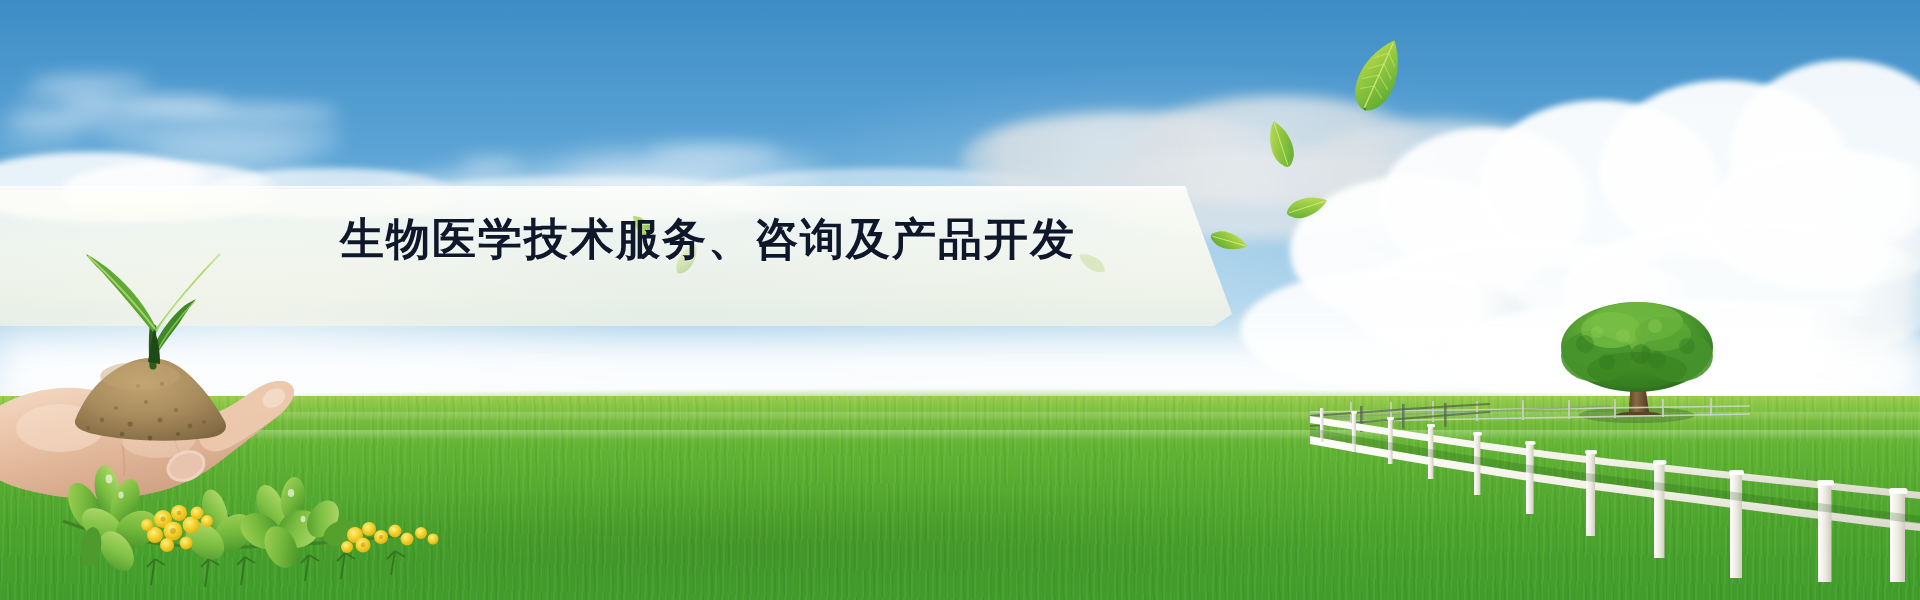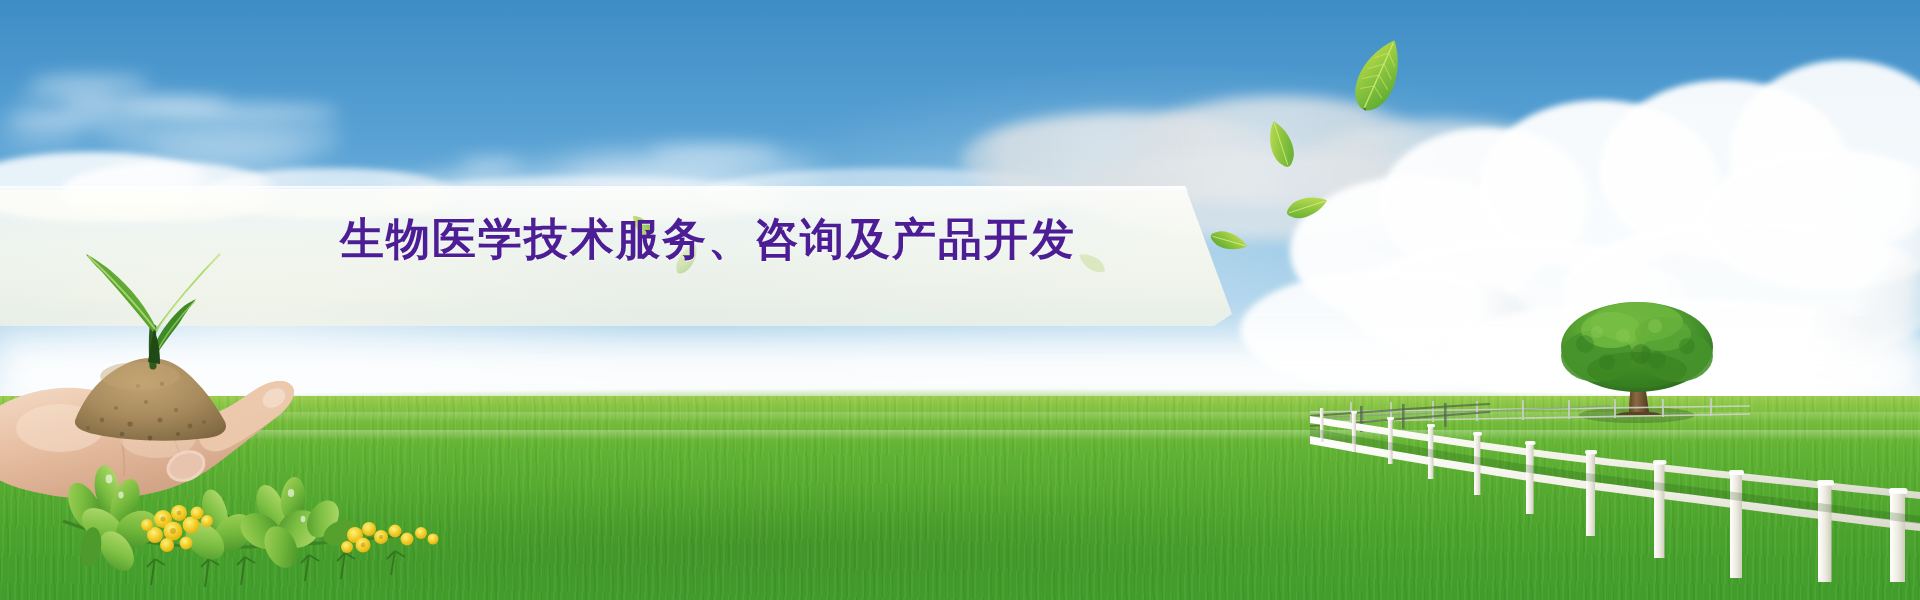--- a/index.html
+++ b/index.html
@@ -102,21 +102,21 @@
     background:linear-gradient(to bottom, rgba(255,255,255,.95), rgba(255,255,255,0));
     clip-path:polygon(0 0,1185px 0,1190px 6px,0 6px);
   }
 
   .title{
     position:absolute;
     left:340px; top:210px;
     font-size:44px;
     letter-spacing:2px;
     font-weight:bold;
-    color:#4c1d95;
+    color:#0f172a;
     font-family:"DejaVu Sans","Liberation Sans",sans-serif;
     white-space:nowrap;
     text-shadow:0 1px 0 rgba(255,255,255,.65);
   }
   .subtitle{
     position:absolute;
     left:342px; top:258px;
     font-size:20.5px;
     letter-spacing:.35px;
     color:#3d9a3f;

